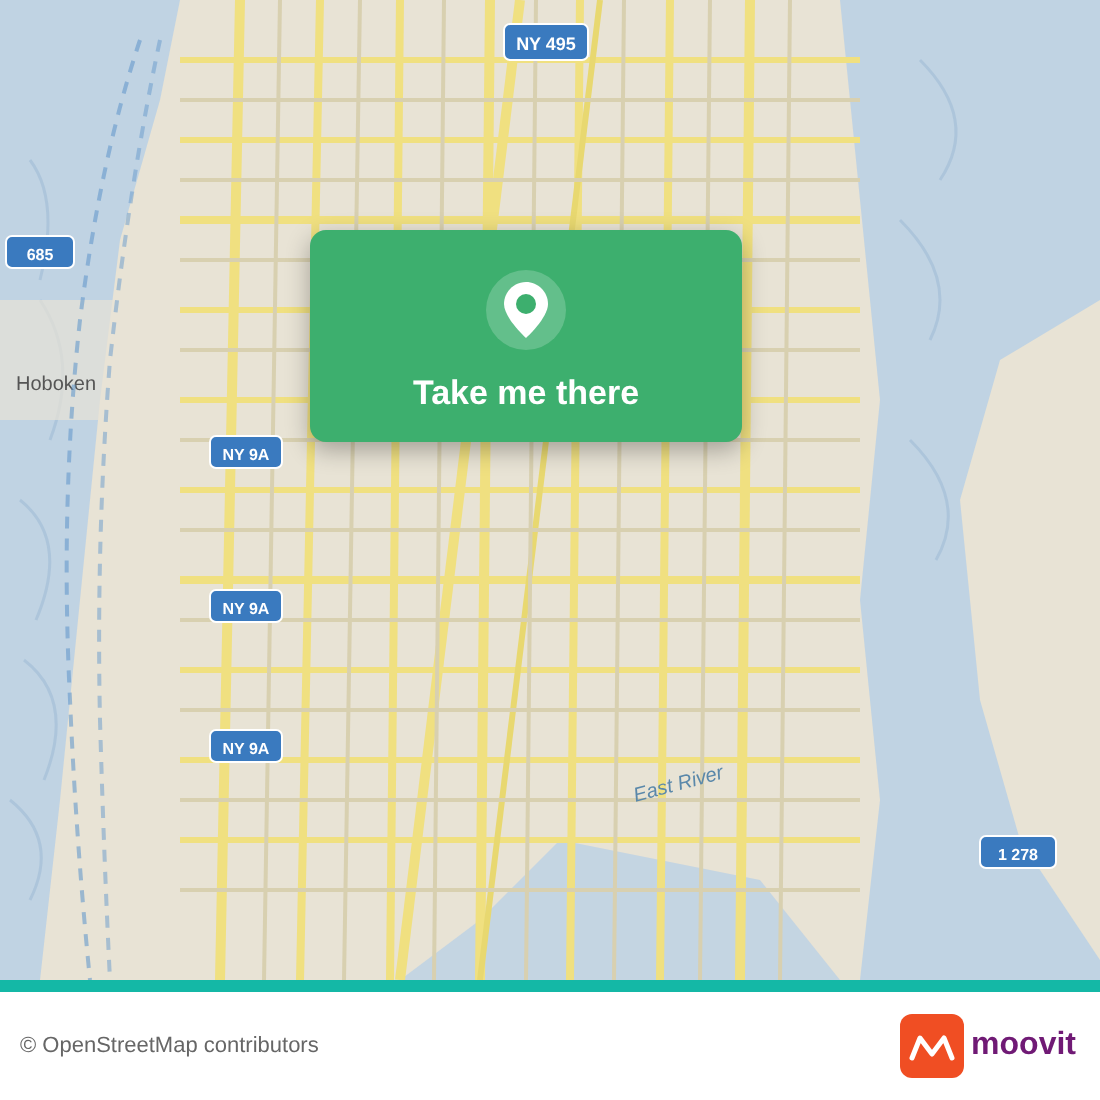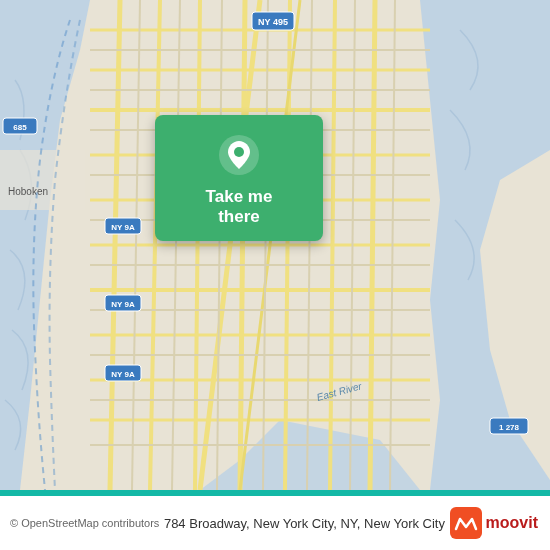--- a/index.html
+++ b/index.html
@@ -25,21 +25,21 @@
       height: 100%;
       position: absolute;
       top: 0; left: 0;
     }
 
     
     #action-card {
       position: absolute;
       top: 115px;
       left: 155px;
-      width: 168px;
+      width: 216px;
       background: #3daf6e;
       border-radius: 8px;
       display: flex;
       flex-direction: column;
       align-items: center;
       padding: 18px 32px 14px;
       box-shadow: 0 4px 12px rgba(0,0,0,0.3);
     }
 
     #pin-icon {
@@ -86,21 +86,21 @@
 
     #moovit-logo {
       display: flex;
       align-items: center;
       gap: 4px;
     }
 
     #moovit-text {
       font-size: 16px;
       font-weight: 700;
-      color: #b91c1c;
+      color: #701a75;
     }
 
     #moovit-icon {
       width: 32px;
       height: 32px;
     }
   </style>
 </head>
 <body>
 
@@ -200,21 +200,20 @@
       <circle cx="22" cy="19" r="5" fill="#3daf6e"></circle>
     </svg>
     <button id="take-me-there-btn">Take me there</button>
   </div>
 </div>
 
 <div id="bottom-bar">
   <div id="attribution">
     <span>© OpenStreetMap contributors</span>
   </div>
-  <div id="address-line">784 Broadway, New York City, NY, New York City</div>
   <div id="moovit-logo">
 
     <svg id="moovit-icon" viewBox="0 0 32 32" xmlns="http://www.w3.org/2000/svg">
       <rect width="32" height="32" rx="6" fill="#f04e23"></rect>
       <path d="M6,22 L10,12 L16,20 L22,12 L26,22" stroke="white" stroke-width="2.5" fill="none" stroke-linecap="round" stroke-linejoin="round"></path>
     </svg>
     <span id="moovit-text">moovit</span>
   </div>
 </div>
 

